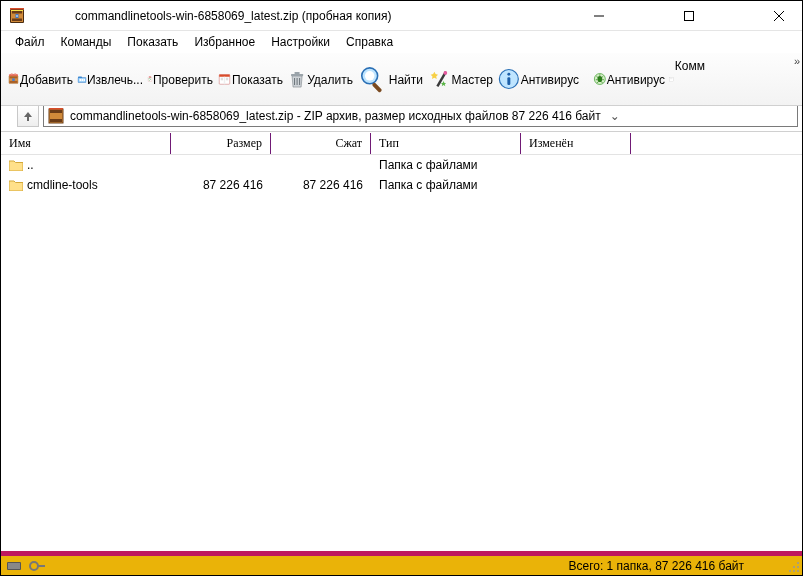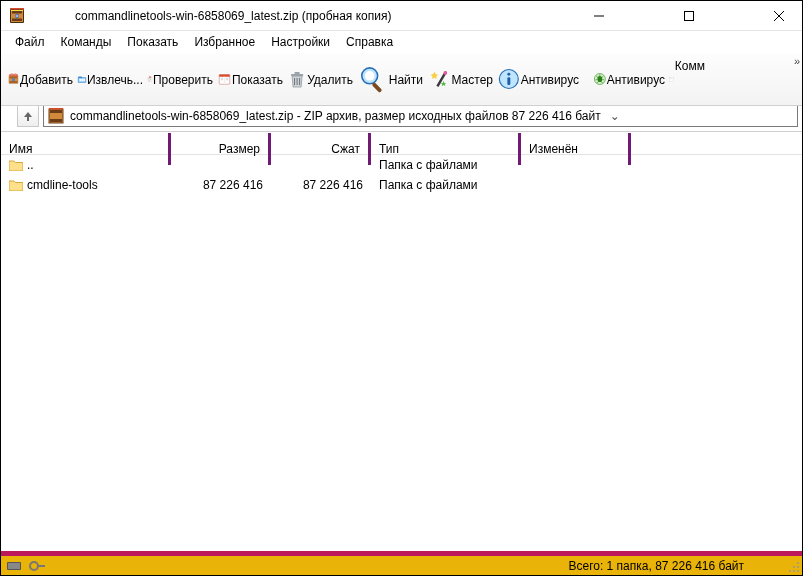--- a/index.html
+++ b/index.html
@@ -63,23 +63,23 @@
   .filelist { flex: 1; display: flex; flex-direction: column; border-top: 1px solid #fff; overflow: hidden; }
   .cols {
     display: grid;
     grid-template-columns: 170px 100px 100px 150px 110px 120px;
     height: 22px; align-items: center;
     border-bottom: 1px solid #e3e3e3;
     background: #fff;
     font-size: 12px;
   }
   .col-h {
-    padding: 16px 8px; border-right: 3px solid #701a75;
+    padding: 5px 8px; border-right: 1px solid #701a75;
     white-space: nowrap; overflow: hidden;
-    height: 100%; display: flex; align-items: center;
+    height: 100%; display: flex; align-items: center; font-family: Liberation Serif, serif;
   }
   .col-h.right { justify-content: flex-end; }
   .rows { flex: 1; overflow: auto; }
   .row {
     display: grid;
     grid-template-columns: 170px 100px 100px 150px 110px 120px;
     height: 20px; align-items: center;
     font-size: 12px;
   }
   .cell { padding: 0 8px; white-space: nowrap; overflow: hidden; display: flex; align-items: center; gap: 4px; }

